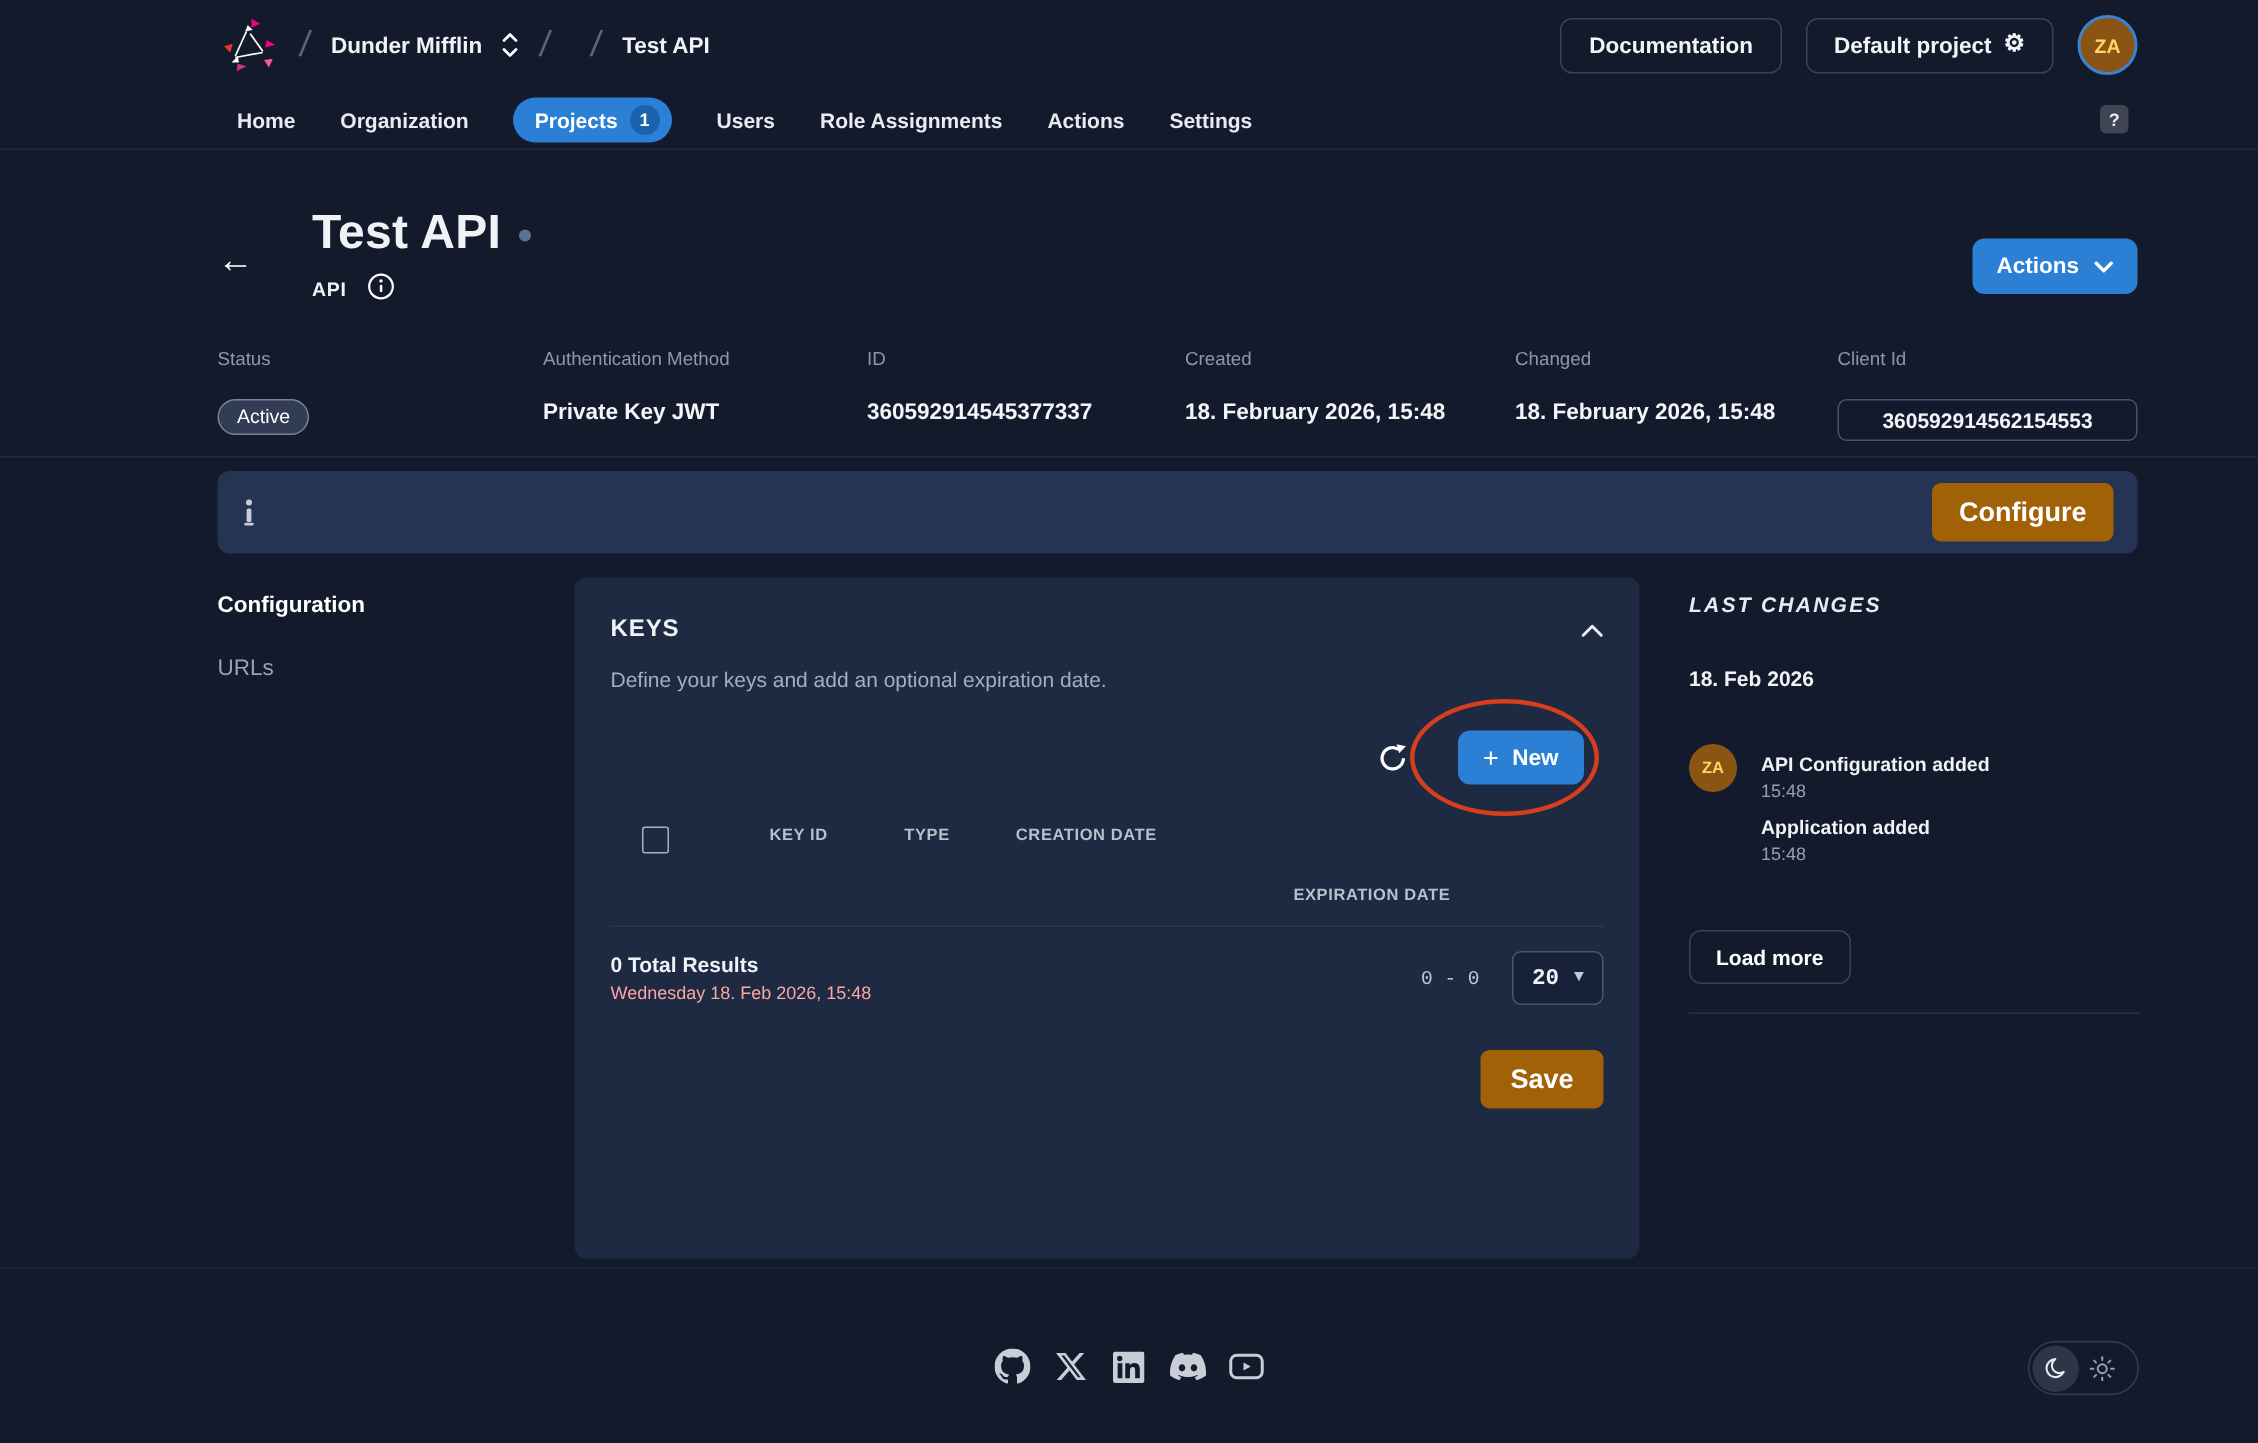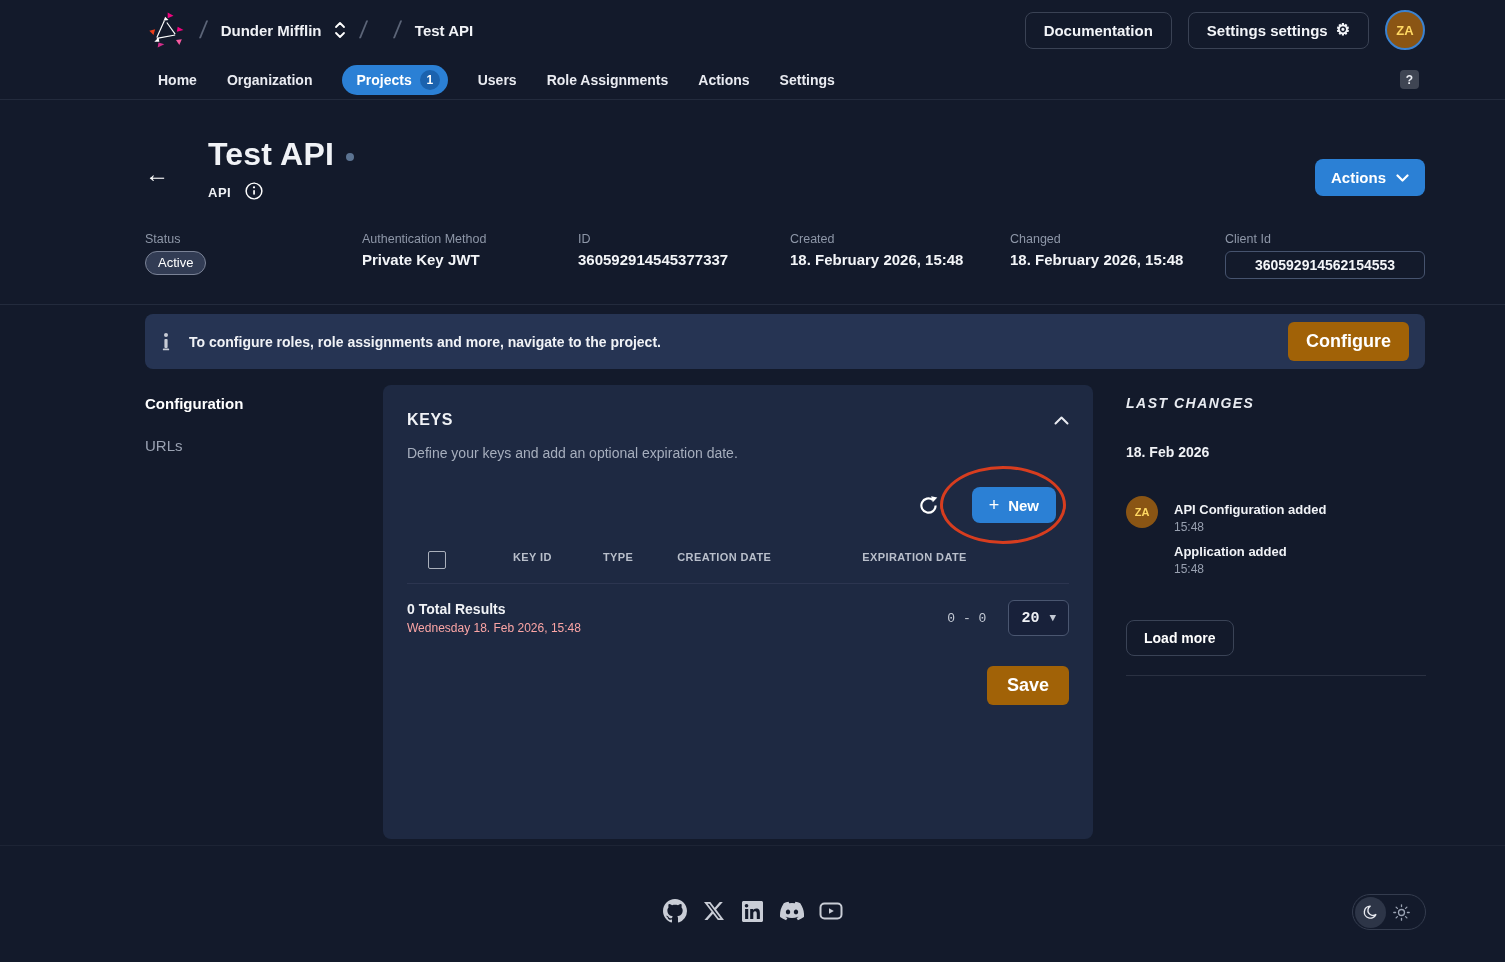--- a/index.html
+++ b/index.html
@@ -57,21 +57,21 @@
   .state-dot { width:8px; height:8px; border-radius:50%; background:#5b7391; margin-top:4px; }
   .subtitle-line { display:flex; align-items:flex-end; gap:14px; margin-top:9px; }
   .subtitle { font-size:13px; font-weight:700; letter-spacing:0.5px; }
   .actions-btn {
     margin-left:auto; margin-top:23px; background:#2b80d5; color:#fff; border:none;
     border-radius:8px; font-size:15px; font-weight:700; padding:10px 16px;
     display:flex; align-items:center; gap:10px; cursor:pointer;
     font-family:"Liberation Sans", sans-serif;
   }
   .meta-row { display:flex; margin-top:32px; }
-  .meta-col { display:flex; flex-direction:column; gap:5px; }
+  .meta-col { display:flex; flex-direction:column; gap:20px; }
   .meta-label { font-size:12.5px; color:#8e97a8; }
   .meta-value { font-size:15px; font-weight:600; color:#f3f5f8; }
   .w1{width:217px}.w2{width:216px}.w3{width:212px}.w4{width:220px}.w5{width:215px}
   .badge-pill {
     align-self:flex-start; background:#323c54; border:1px solid #7a8296; border-radius:13px;
     padding:3px 12px 4px; font-size:13px; color:#fff;
   }
   .client-id-box {
     border:1px solid #46536e; border-radius:6px; padding:5px 14px; font-size:14px;
     font-weight:600; color:#f3f5f8; align-self:stretch; text-align:center; cursor:pointer;
@@ -110,21 +110,21 @@
   }
   .plus { font-size:18px; font-weight:400; line-height:1; }
   .annotation-ellipse {
     position:absolute; left:-32px; top:-21px; width:126px; height:78px;
     border:3.5px solid #d73d1f; border-radius:50%; pointer-events:none;
   }
   .table-head { display:flex; align-items:flex-start; padding-left:21px; margin-top:4px; }
   .checkbox { width:18px; height:18px; border:1.5px solid #aab0bc; border-radius:2px; cursor:pointer; }
   .col { font-size:11px; font-weight:700; color:#b9bfcb; letter-spacing:0.4px; }
   .col-keyid { margin-left:67px; } .col-type { margin-left:51px; }
-  .col-creation { margin-left:44px; } .col-exp { margin-left:91px; }
+  .col-creation { margin-left:44px; } .col-exp { margin-left:91px;margin-top:40px; }
   .table-divider { border-top:1px solid #2c3550; margin-top:14px; }
   .results-row { display:flex; align-items:center; margin-top:16px; }
   .results-title { font-size:14px; font-weight:700; }
   .results-sub { font-size:12px; color:#fca5a5; margin-top:4px; }
   .results-right { margin-left:auto; display:flex; align-items:center;font-family:Liberation Mono, monospace; }
   .range { font-size:13px; color:#c3c9d4; }
   .page-size {
     margin-left:22px; border:1px solid #4a5670; border-radius:6px; background:#18213a;
     height:36px; padding:0 12px; display:flex; align-items:center; gap:10px;
     font-size:15px; font-weight:600; cursor:pointer;
@@ -193,21 +193,21 @@
   </span>
   <span class="crumb-sep">/</span>
   <span class="crumb-sep">/</span>
   <span class="crumb-project">Test API</span>
 
   <div class="topbar-right">
     <button class="btn-outline">
       <span>Documentation</span>
     </button>
     <button class="btn-outline">
-      <span>Settings settings</span>
+      <span>Default project</span>
       <span class="gear">⚙</span>
     </button>
     <div class="avatar-lg">
       <span>ZA</span>
     </div>
   </div>
 </header>
 
 <nav class="nav-row">
   <span class="nav-item">Home</span>
@@ -276,21 +276,20 @@
   </div>
 </section>
 
 <div class="banner-wrap">
   <div class="banner">
     <svg width="14" height="20" viewBox="0 0 14 20">
       <circle cx="7" cy="3" r="2" fill="#c8ccd6"></circle>
       <rect x="5.4" y="7" width="3.2" height="9" rx="1" fill="#c8ccd6"></rect>
       <rect x="3.8" y="16.5" width="6.4" height="1.8" rx="0.9" fill="#c8ccd6"></rect>
     </svg>
-    <span class="banner-text">To configure roles, role assignments and more, navigate to the project.</span>
     <button class="btn-primary" style="margin-left:auto">
       <span>Configure</span>
     </button>
   </div>
 </div>
 
 <main class="content">
 
   <div class="rail">
     <div class="rail-item active">Configuration</div>

